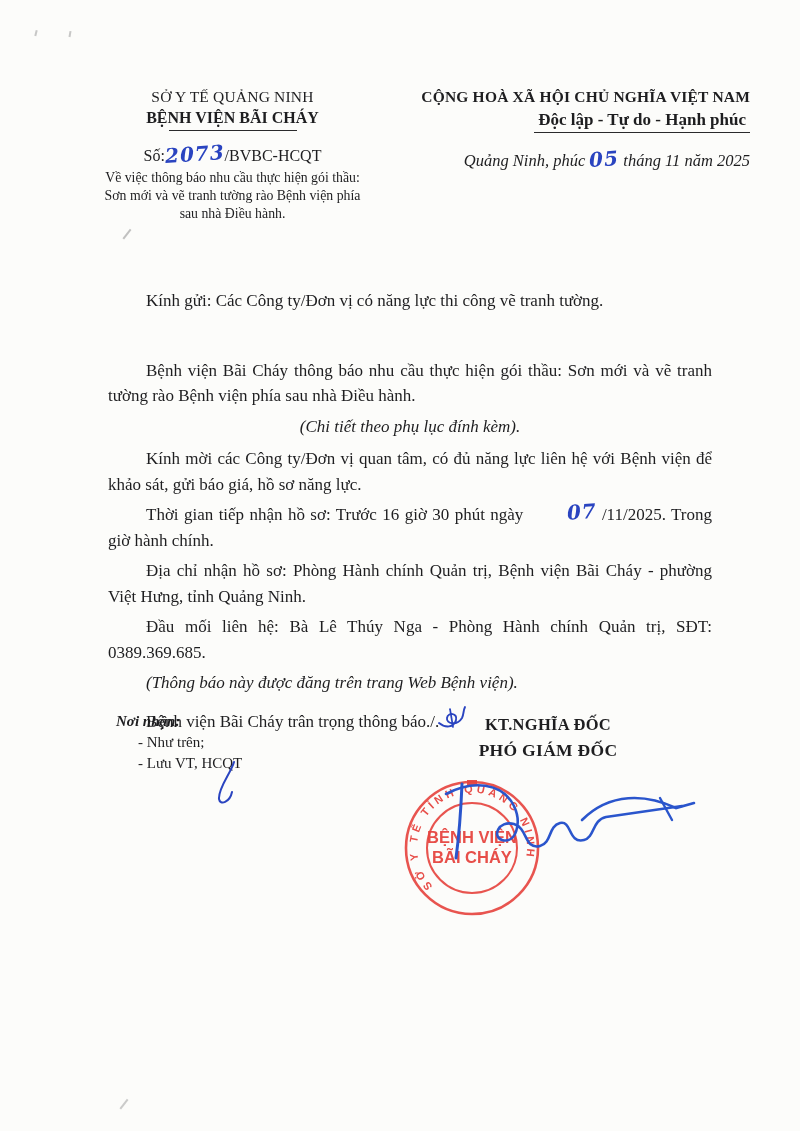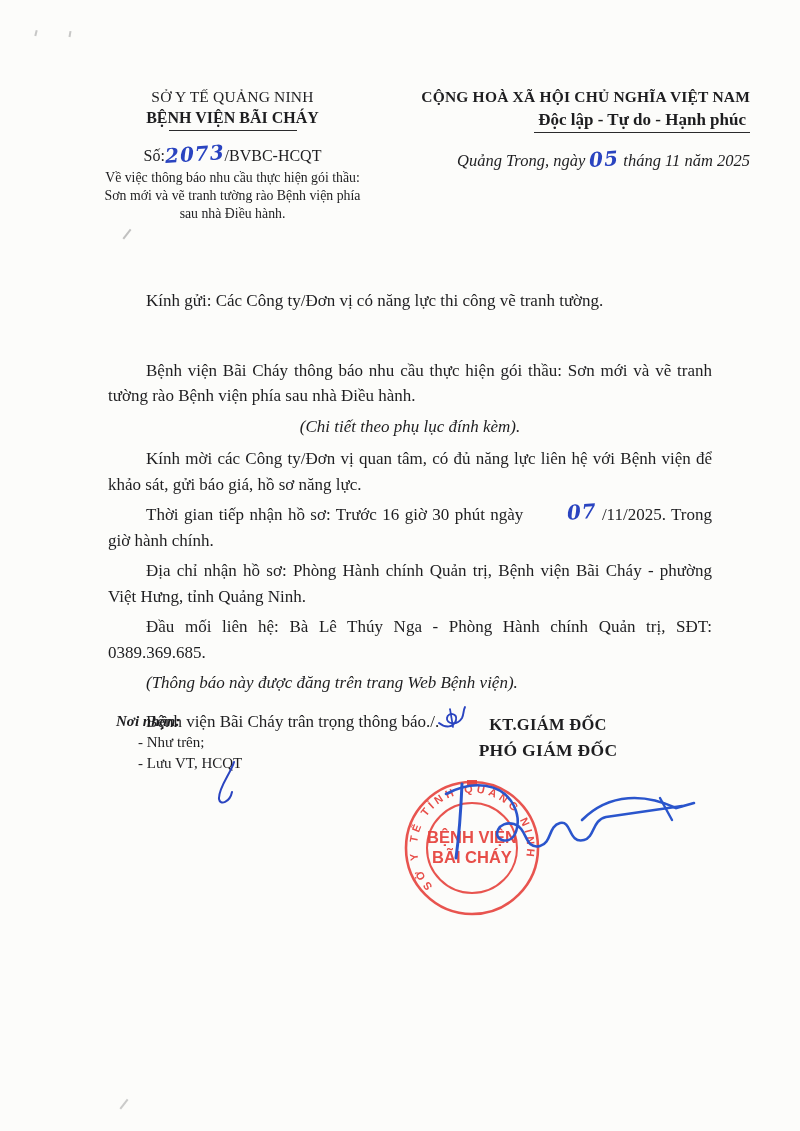--- a/index.html
+++ b/index.html
@@ -80,21 +80,21 @@
     <div class="ref-line">
       <span>Số:</span><span class="hand hand-num">2073</span><span>/BVBC-HCQT</span>
     </div>
     <div class="doc-subject">Về việc thông báo nhu cầu thực hiện gói thầu: Sơn mới và vẽ tranh tường rào Bệnh viện phía sau nhà Điều hành.</div>
   </div>
 
   <div class="hdr-right">
     <div class="motto1">CỘNG HOÀ XÃ HỘI CHỦ NGHĨA VIỆT NAM</div>
     <div><span class="motto2">Độc lập - Tự do - Hạnh phúc</span></div>
     <div class="date-line">
-      <span>Quảng Trong, ngày </span><span class="hand hand-num">05</span><span> tháng 11 năm 2025</span>
+      <span>Quảng Ninh, phúc </span><span class="hand hand-num">05</span><span> tháng 11 năm 2025</span>
     </div>
   </div>
 
   <div class="body-block">
     <div class="salutation">Kính gửi: Các Công ty/Đơn vị có năng lực thi công vẽ tranh tường.</div>
     <p>Bệnh viện Bãi Cháy thông báo nhu cầu thực hiện gói thầu: Sơn mới và vẽ tranh tường rào Bệnh viện phía sau nhà Điều hành.</p>
     <p class="center-note">(Chi tiết theo phụ lục đính kèm).</p>
     <p>Kính mời các Công ty/Đơn vị quan tâm, có đủ năng lực liên hệ với Bệnh viện để khảo sát, gửi báo giá, hồ sơ năng lực.</p>
     <p>
       <span>Thời gian tiếp nhận hồ sơ: Trước 16 giờ 30 phút ngày </span><span class="hand hand-num">07</span><span> /11/2025. Trong giờ hành chính.</span>
@@ -116,21 +116,21 @@
     <div class="itm">- Lưu VT, HCQT</div>
   </div>
 
   <div class="tick-wrap">
     <svg width="42" height="48" viewBox="0 0 42 48">
       <path d="M30 2 C 27 13 14 28 15 39 C 16 46 26 42 28 32" fill="none" stroke="#2a44c0" stroke-width="2" stroke-linecap="round"></path>
     </svg>
   </div>
 
   <div class="sign-block">
-    <div class="kt">KT.GIÁM ĐỐC</div>
+    <div class="kt">KT.NGHĨA ĐỐC</div>
     <div class="pos">PHÓ GIÁM ĐỐC</div>
   </div>
 
   <div class="stamp-wrap">
     <svg width="142" height="142" viewBox="0 0 142 142">
       <defs>
         <path id="ringPath" d="M 35.8 113 A 55 55 0 1 1 106.2 113" fill="none"></path>
       </defs>
       <circle cx="71" cy="71" r="66" fill="none" stroke="#e64540" stroke-width="2.6" opacity=".92"></circle>
       <circle cx="71" cy="71" r="45" fill="none" stroke="#e64540" stroke-width="2" opacity=".92"></circle>

